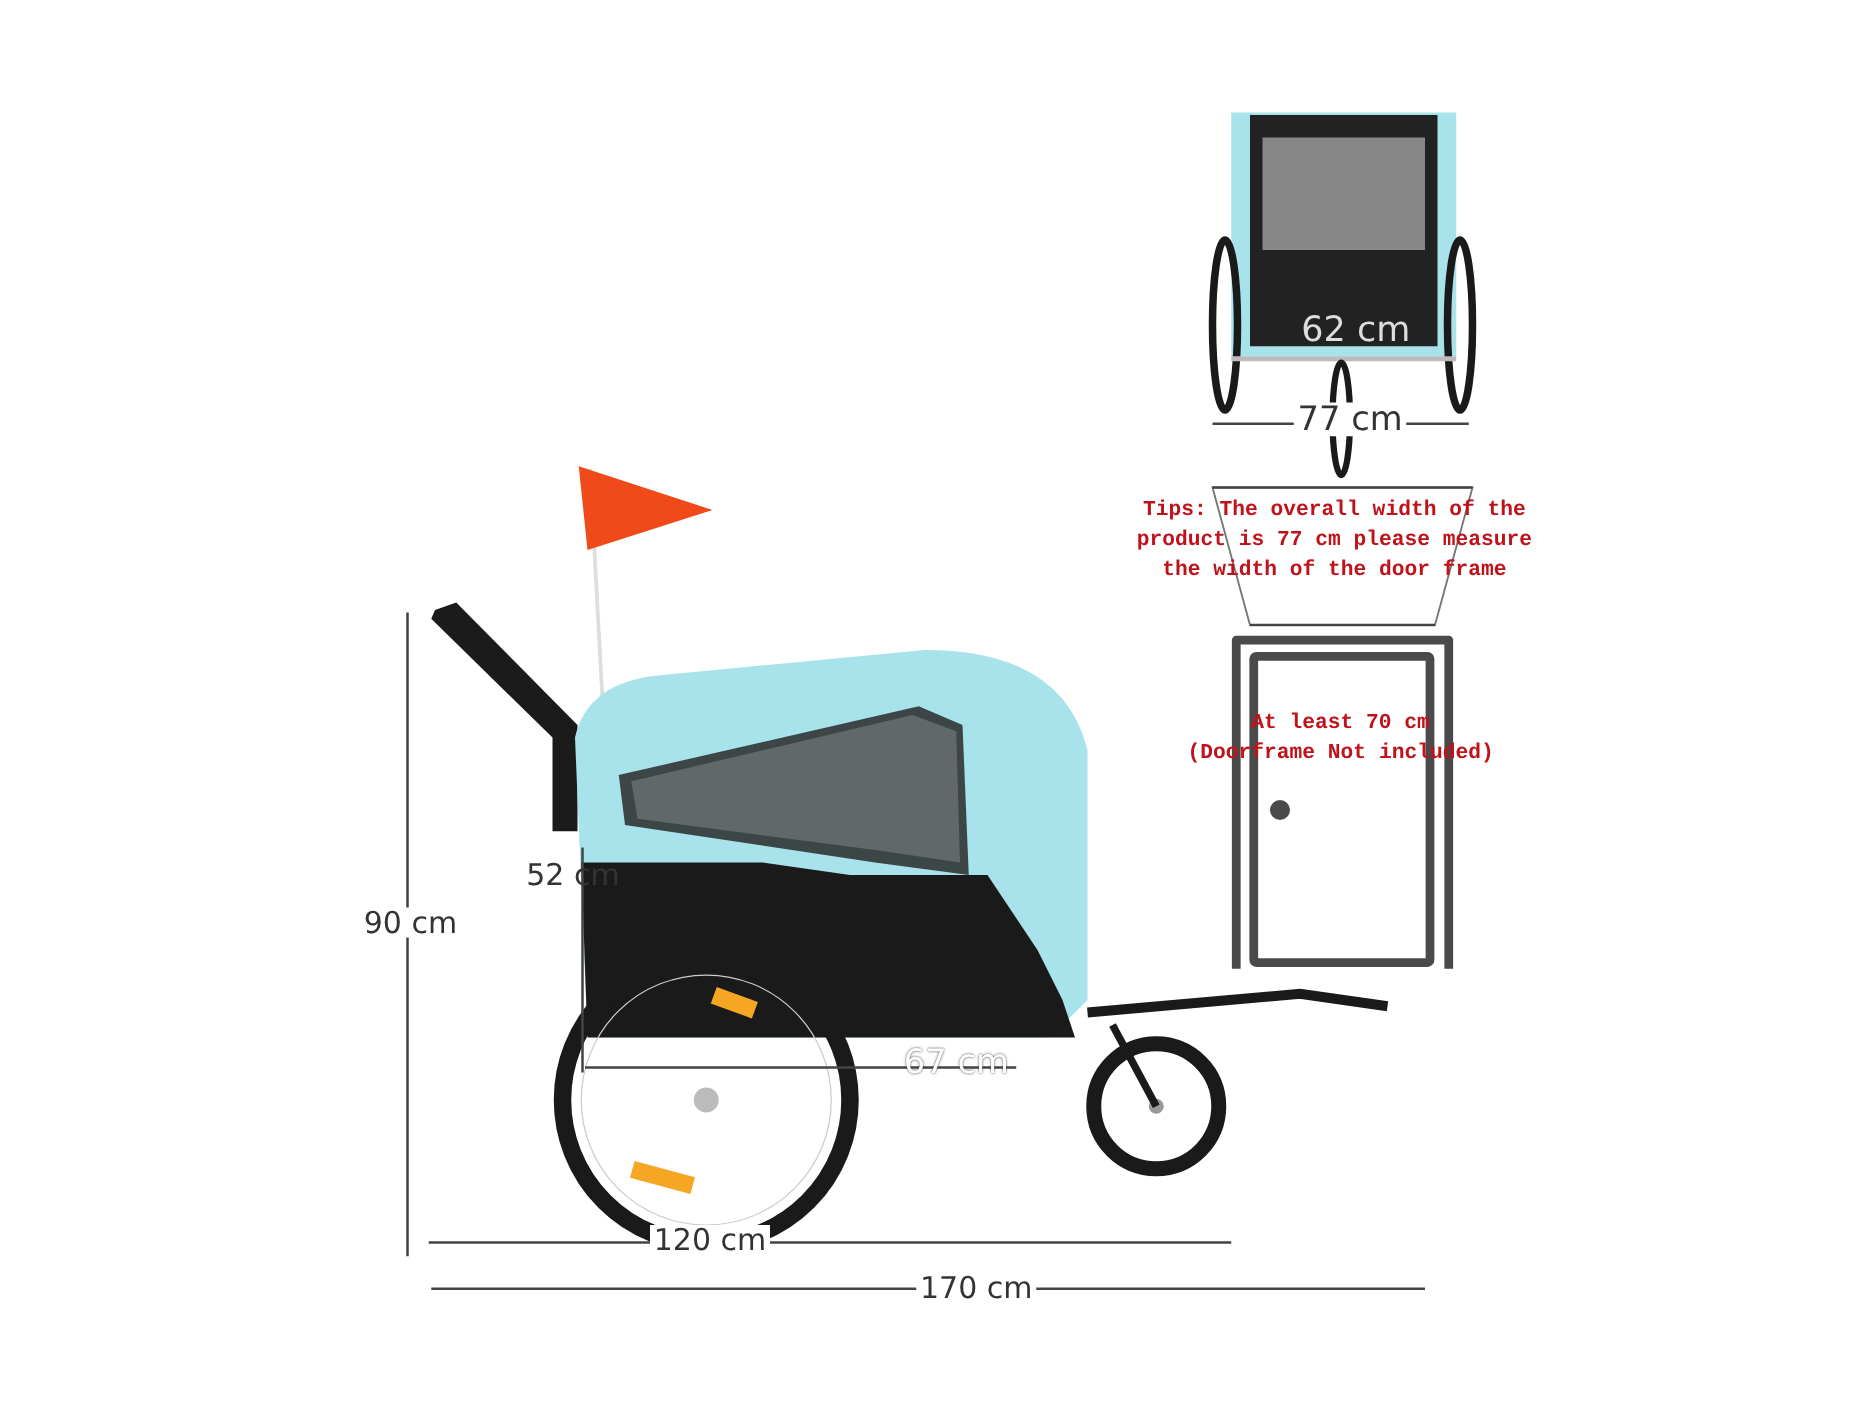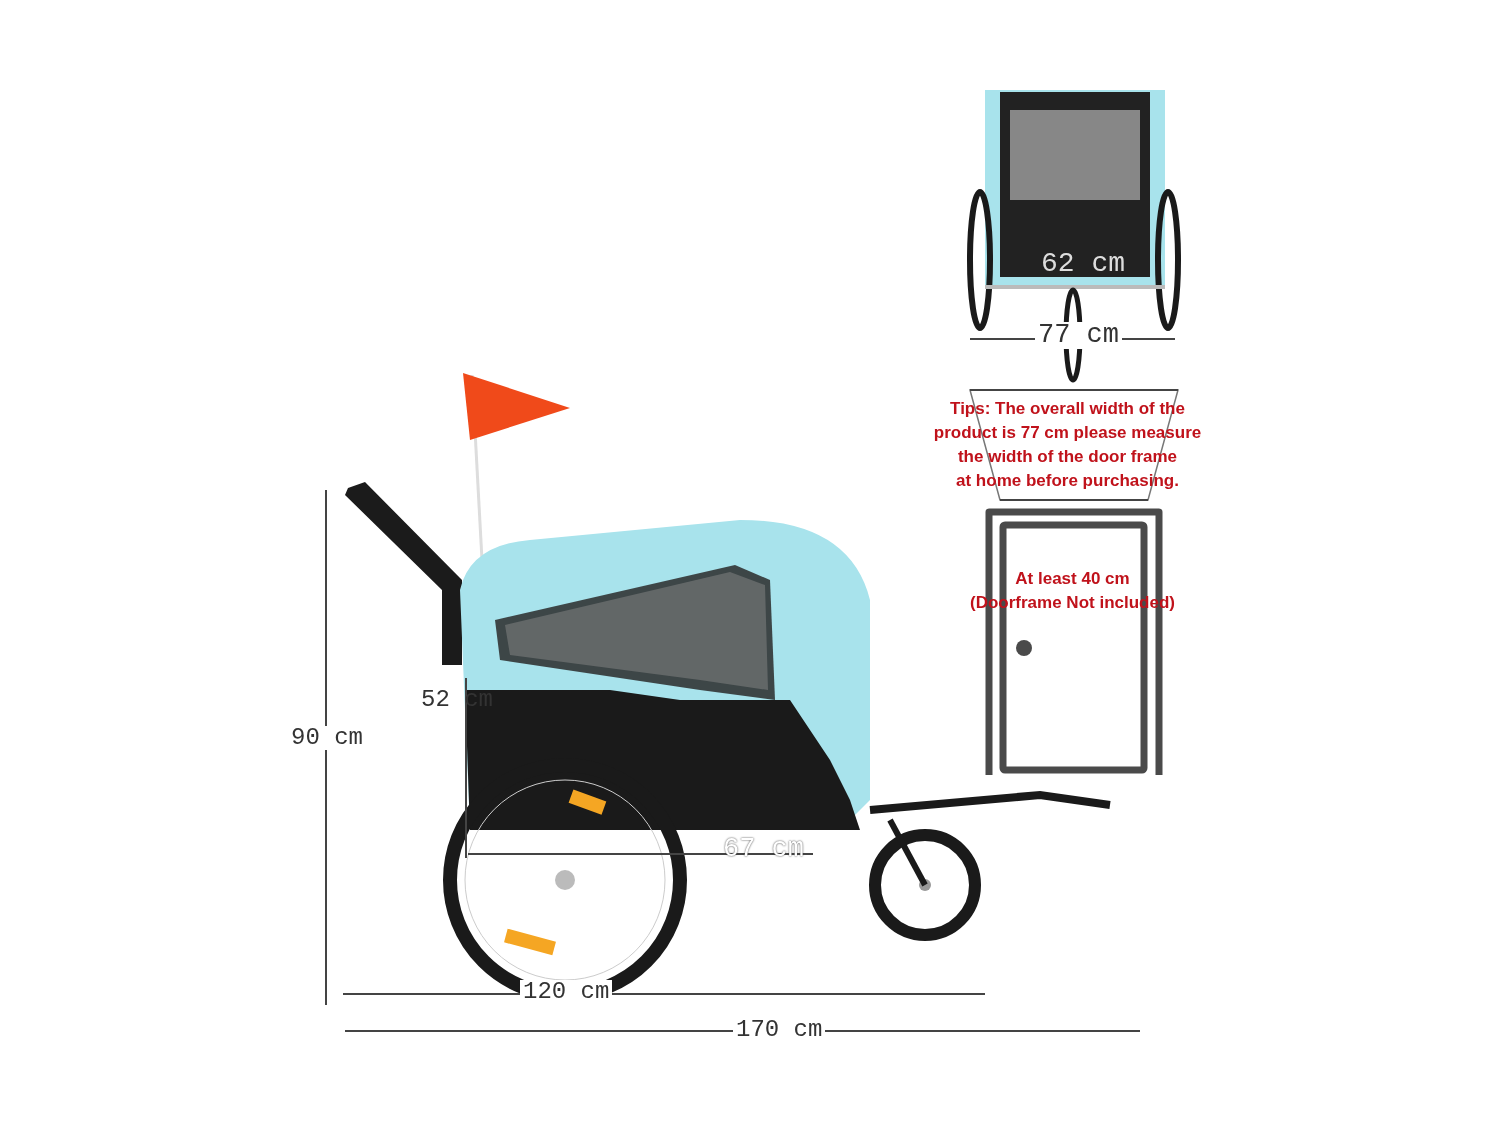--- a/index.html
+++ b/index.html
@@ -1,19 +1,19 @@
 <!DOCTYPE html>
 <html><head>
 <meta charset="utf-8">
 <style>
   html,body{margin:0;padding:0;background:#fff;}
   body{width:1500px;height:1125px;position:relative;overflow:hidden;font-family:"DejaVu Sans",sans-serif;}
   .abs{position:absolute;}
-  .dim{color:#333;font-size:24px;background:#fff;padding:0 3px;line-height:1;white-space:nowrap;font-family:Liberation Mono, monospace;}
-  .tip{color:#c0121b;font-weight:bold;font-size:17px;text-align:center;line-height:24px;font-family:Liberation Sans, sans-serif;}
+  .dim{color:#333;font-size:24px;background:#fff;padding:0 3px;line-height:1;white-space:nowrap;}
+  .tip{color:#c0121b;font-weight:bold;font-size:17px;text-align:center;line-height:24px;font-family:Liberation Mono, monospace;}
   .line{background:#444;}
 </style>
 </head>
 <body>
 
 <svg class="abs" style="left:0;top:0" width="1500" height="1125">
 
   <path d="M348 488 L365 482 L462 580 L462 665 L442 665 L442 590 L345 495 Z" fill="#1b1b1b"></path>
 
   <line x1="472" y1="375" x2="482" y2="560" stroke="#ddd" stroke-width="3"></line>
@@ -68,19 +68,18 @@
 <div class="abs dim" style="left:720px;top:836px;font-size:27px;background:transparent;color:#fff;text-shadow:0 0 2px #333;">67 cm</div>
 <div class="abs dim" style="left:520px;top:980px;text-align:right;">120 cm</div>
 <div class="abs dim" style="left:733px;top:1018px;">170 cm</div>
 <div class="abs dim" style="left:1038px;top:250px;font-size:28px;background:transparent;color:#ddd;">62 cm</div>
 <div class="abs dim" style="left:1035px;top:322px;font-size:27px;">77 cm</div>
 
 <div class="abs tip" style="left:900px;top:397px;width:335px;">
   <div>Tips: The overall width of the</div>
   <div>product is 77 cm please measure</div>
   <div>the width of the door frame</div>
-  <div>at home before purchasing.</div>
 </div>
 
 <div class="abs tip" style="left:950px;top:567px;width:245px;">
-  <div>At least 40 cm</div>
+  <div>At least 70 cm</div>
   <div>(Doorframe Not included)</div>
 </div>
 
 </body></html>

